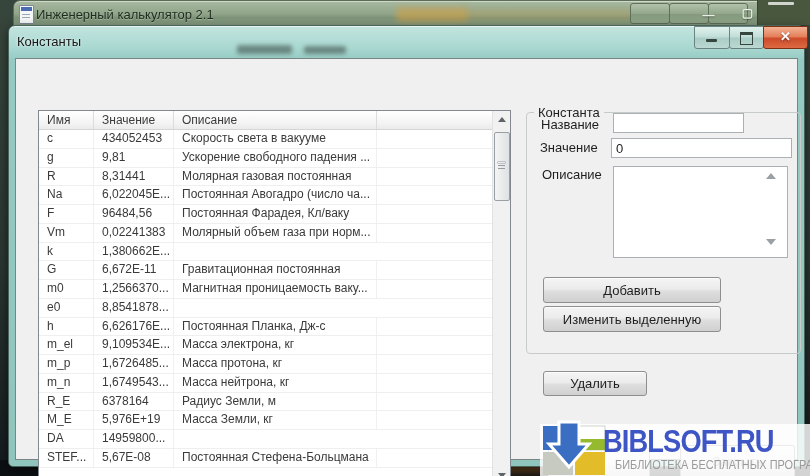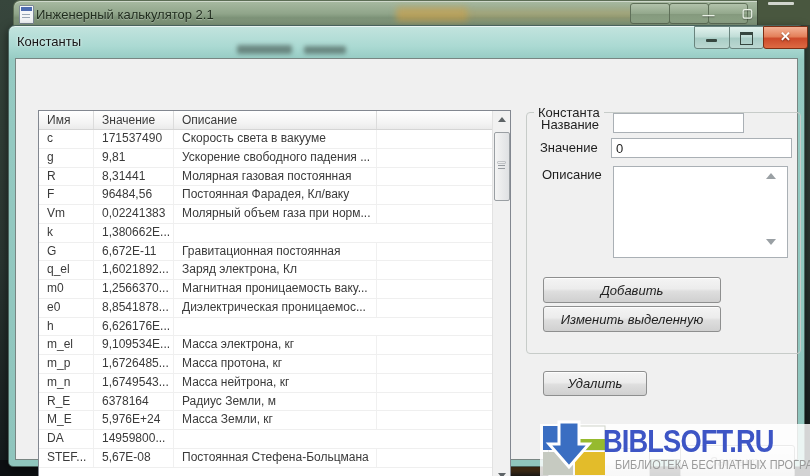--- a/index.html
+++ b/index.html
@@ -82,21 +82,21 @@
   .tinput{position:absolute;border:1px solid #aab0b5;background:#fff;font-size:13px;color:#1e1e1e;
       font-family:"Liberation Sans",sans-serif;padding:2px 4px;box-sizing:border-box;outline:none;}
   .tarea{position:absolute;border:1px solid #aab0b5;background:#fff;resize:none;outline:none;
       font-family:"Liberation Sans",sans-serif;font-size:13px;}
   .ta-arr{position:absolute;width:0;height:0;border-left:5px solid transparent;border-right:5px solid transparent;}
   .ta-arr.up{border-bottom:6px solid #9aa0a4;}
   .ta-arr.dn{border-top:6px solid #9aa0a4;}
   .btn{position:absolute;border:1px solid #8e8f8f;border-radius:3px;font-size:13px;color:#1f1f1f;
       background:linear-gradient(180deg,#f4f4f4 0%,#ececec 45%,#dedede 55%,#d0d0d0 100%);
       display:flex;align-items:center;justify-content:center;
-      box-shadow:inset 0 1px 0 rgba(255,255,255,.8);font-family:"Liberation Sans",sans-serif;font-style:italic;}
+      box-shadow:inset 0 1px 0 rgba(255,255,255,.8);font-family:"Liberation Sans",sans-serif;}
   .btn.dim{color:#9a9a9a;}
   
   .wm-band{position:absolute;left:540px;top:424px;width:270px;height:52px;background:rgba(255,255,255,.82);z-index:60;}
   .wm-logo{position:absolute;left:542px;top:419px;z-index:62;}
   .wm-brand{position:absolute;left:603px;top:424px;width:212px;z-index:62;font-size:31px;font-weight:bold;
       color:#3d55c5;letter-spacing:-1px;transform:scaleX(.88);transform-origin:left;white-space:nowrap;}
   .wm-sub{position:absolute;left:615px;top:457px;z-index:62;font-size:13px;color:#9a9a9a;
       transform:scaleX(.84);transform-origin:left;white-space:nowrap;letter-spacing:0px;}
 </style>
 </head>
@@ -149,37 +149,43 @@
       <div class="lv">
         <div class="lv-head">
           <div class="hc col1">Имя</div>
           <div class="hc col2">Значение</div>
           <div class="hc col3">Описание</div>
           <div class="hc col4"></div>
         </div>
         <div class="lv-body">
             <div class="lv-row">
             <div class="c col1">c</div>
-            <div class="c col2">171537490</div>
+            <div class="c col2">434052453</div>
             <div class="c col3">Скорость света в вакууме</div>
             <div class="c col4"></div>
           </div>
             <div class="lv-row">
             <div class="c col1">g</div>
             <div class="c col2">9,81</div>
             <div class="c col3">Ускорение свободного падения ...</div>
             <div class="c col4"></div>
           </div>
             <div class="lv-row">
             <div class="c col1">R</div>
             <div class="c col2">8,31441</div>
             <div class="c col3">Молярная газовая постоянная</div>
             <div class="c col4"></div>
           </div>
             <div class="lv-row">
+            <div class="c col1">Na</div>
+            <div class="c col2">6,022045E...</div>
+            <div class="c col3">Постоянная Авогадро (число ча...</div>
+            <div class="c col4"></div>
+          </div>
+            <div class="lv-row">
             <div class="c col1">F</div>
             <div class="c col2">96484,56</div>
             <div class="c col3">Постоянная Фарадея, Кл/ваку</div>
             <div class="c col4"></div>
           </div>
             <div class="lv-row">
             <div class="c col1">Vm</div>
             <div class="c col2">0,02241383</div>
             <div class="c col3">Молярный объем газа при норм...</div>
             <div class="c col4"></div>
@@ -189,40 +195,34 @@
             <div class="c col2">1,380662E...</div>
             <div class="c col4"></div>
           </div>
             <div class="lv-row">
             <div class="c col1">G</div>
             <div class="c col2">6,672E-11</div>
             <div class="c col3">Гравитационная постоянная</div>
             <div class="c col4"></div>
           </div>
             <div class="lv-row">
-            <div class="c col1">q_el</div>
-            <div class="c col2">1,6021892...</div>
-            <div class="c col3">Заряд электрона, Кл</div>
-            <div class="c col4"></div>
-          </div>
-            <div class="lv-row">
             <div class="c col1">m0</div>
             <div class="c col2">1,2566370...</div>
             <div class="c col3">Магнитная проницаемость ваку...</div>
             <div class="c col4"></div>
           </div>
             <div class="lv-row">
             <div class="c col1">e0</div>
             <div class="c col2">8,8541878...</div>
-            <div class="c col3">Диэлектрическая проницаемос...</div>
             <div class="c col4"></div>
           </div>
             <div class="lv-row">
             <div class="c col1">h</div>
             <div class="c col2">6,626176E...</div>
+            <div class="c col3">Постоянная Планка, Дж-с</div>
             <div class="c col4"></div>
           </div>
             <div class="lv-row">
             <div class="c col1">m_el</div>
             <div class="c col2">9,109534E...</div>
             <div class="c col3">Масса электрона, кг</div>
             <div class="c col4"></div>
           </div>
             <div class="lv-row">
             <div class="c col1">m_p</div>
@@ -237,21 +237,21 @@
             <div class="c col4"></div>
           </div>
             <div class="lv-row">
             <div class="c col1">R_E</div>
             <div class="c col2">6378164</div>
             <div class="c col3">Радиус Земли, м</div>
             <div class="c col4"></div>
           </div>
             <div class="lv-row">
             <div class="c col1">M_E</div>
-            <div class="c col2">5,976E+24</div>
+            <div class="c col2">5,976E+19</div>
             <div class="c col3">Масса Земли, кг</div>
             <div class="c col4"></div>
           </div>
             <div class="lv-row">
             <div class="c col1">DA</div>
             <div class="c col2">14959800...</div>
             <div class="c col4"></div>
           </div>
             <div class="lv-row">
             <div class="c col1">STEF...</div>

